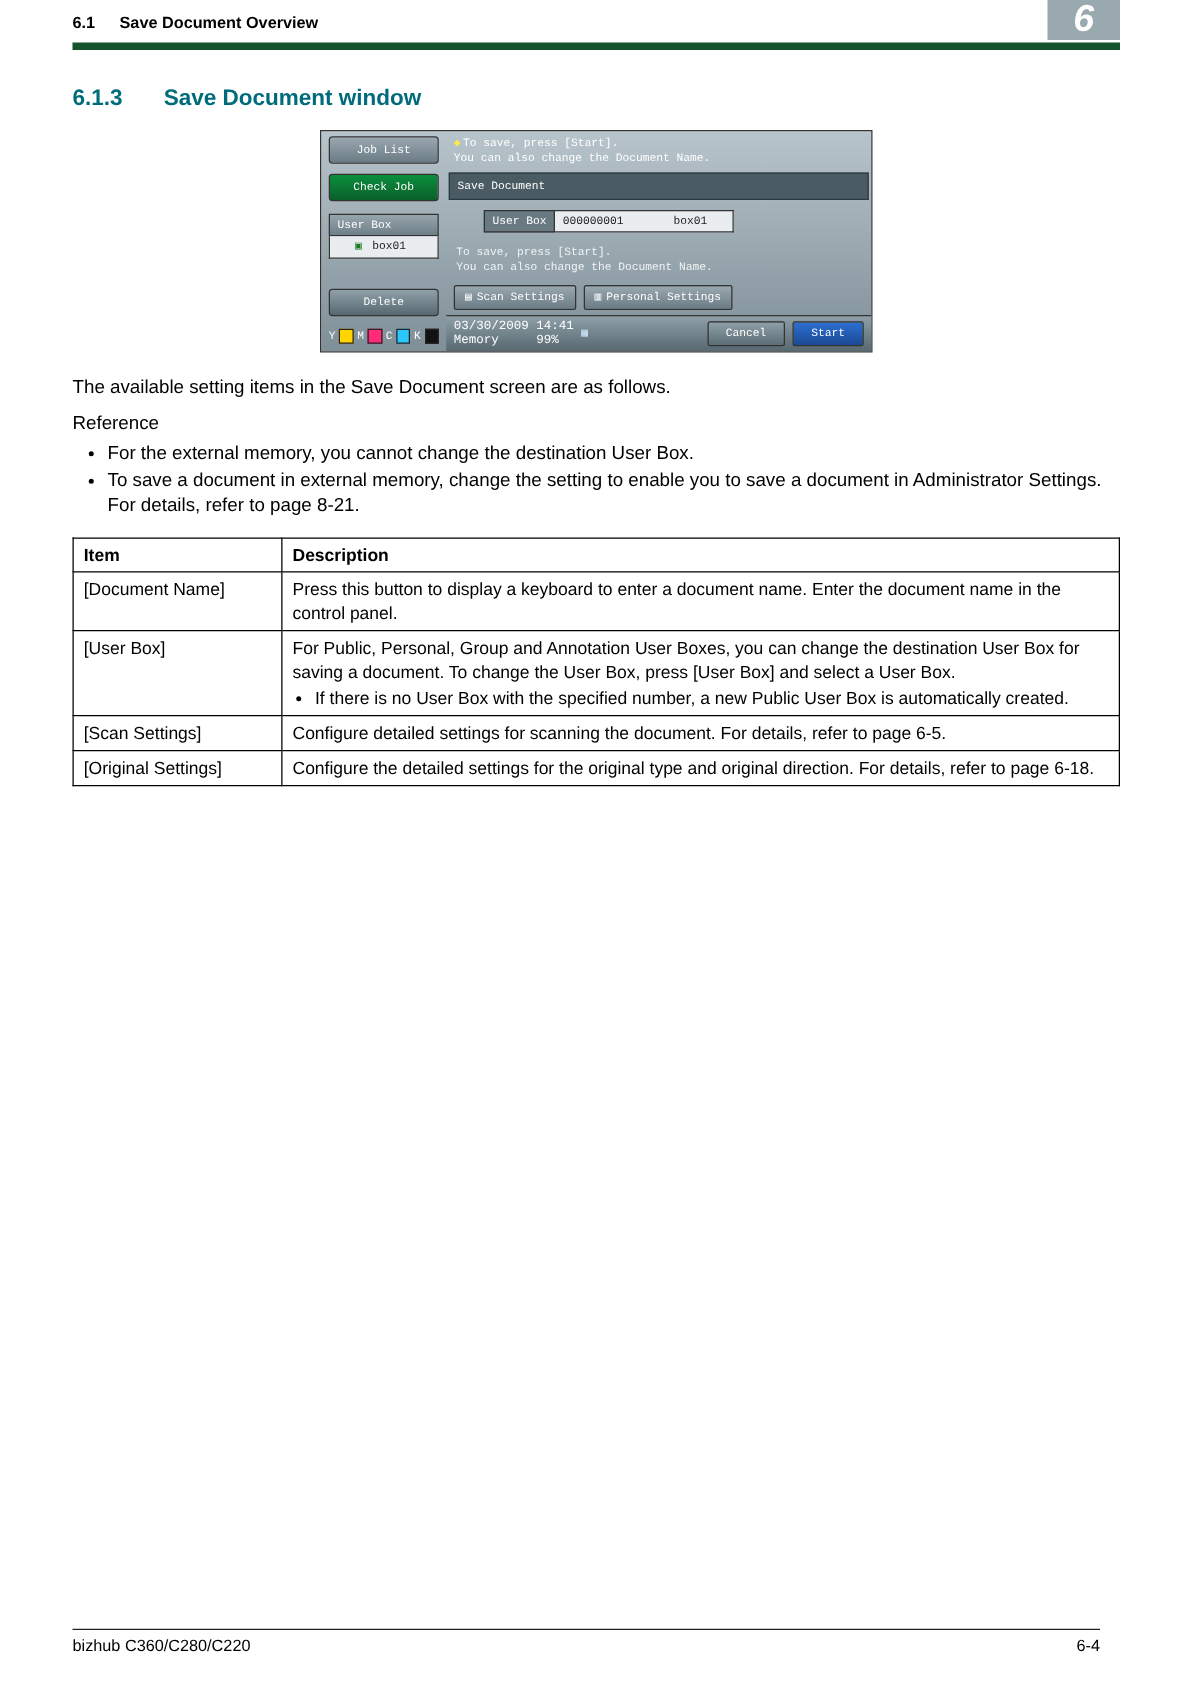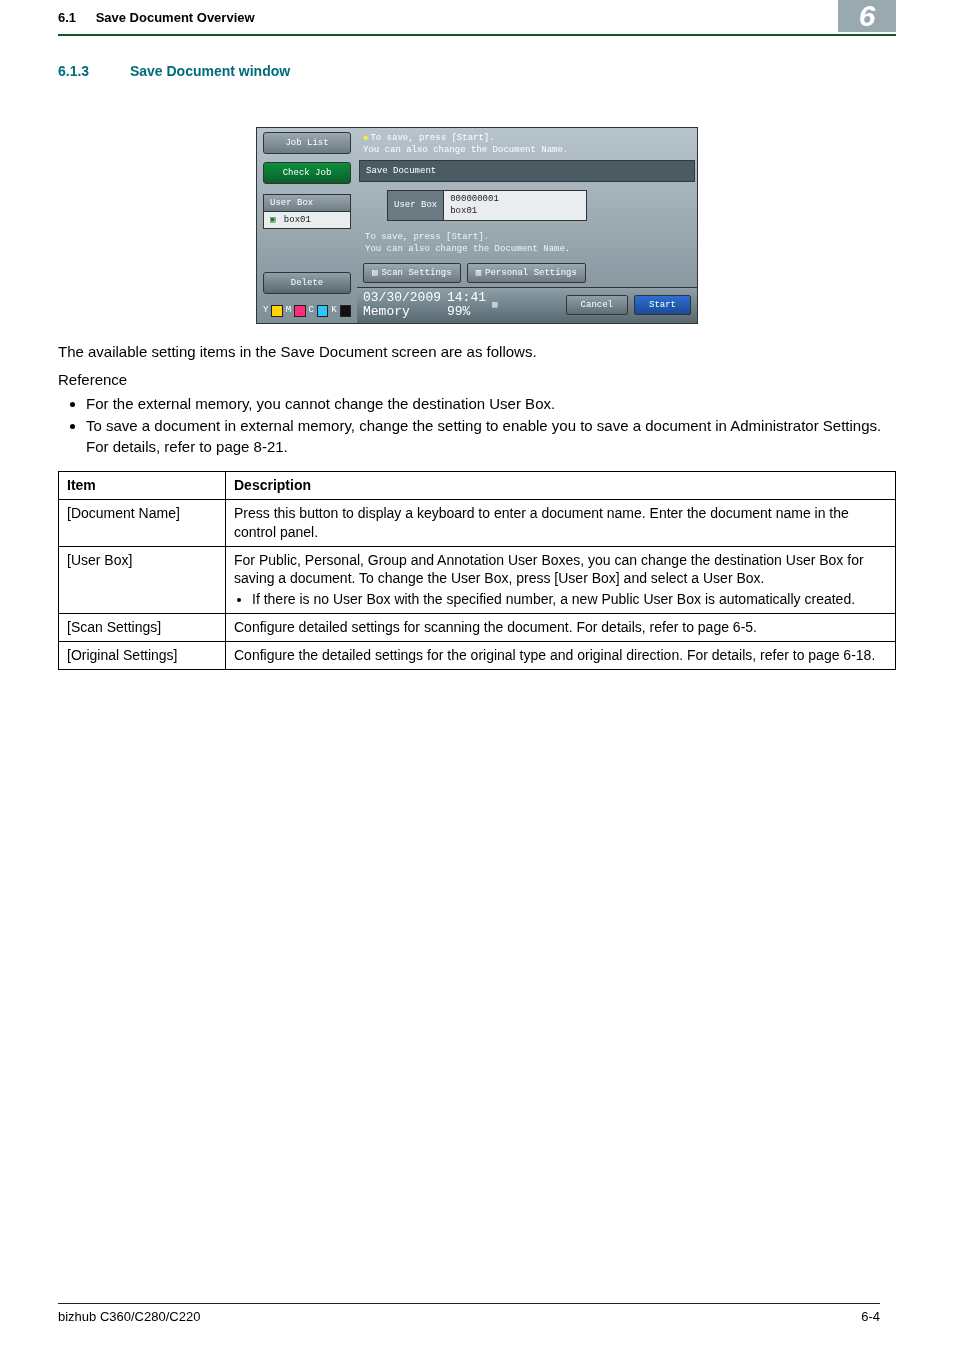--- a/index.html
+++ b/index.html
@@ -17,52 +17,51 @@
     font-size:15px;
     line-height:1.35;
     width:954px;
     min-height:1350px;
     padding:0 58px 0 58px;
     box-sizing:border-box;
     position:relative;
   }
   .topbar{
     display:flex;align-items:center;justify-content:space-between;
-    border-bottom:2px solid #14532d;
+    border-bottom:6px solid #14532d;
     padding:4px 0 2px;
   }
   .topbar .left{font-weight:bold;font-size:13px;}
   .sec-no{display:inline-block;width:34px;}
   .chapter-tab{
     width:58px;height:32px;
     background:var(--panel-mid);
     color:#fff;font-weight:bold;font-size:30px;
     font-style:italic;
     display:flex;align-items:center;justify-content:center;
     margin-top:-4px;
   }
   h2.section-title{
     color:var(--accent);
-    font-size:14px;
+    font-size:18px;
     font-weight:bold;
     margin:26px 0 14px;
   }
   h2.section-title .num{display:inline-block;width:68px;}
   .screenshot-wrap{display:flex;justify-content:center;margin:0 0 18px;}
   
   .ui{
     width:440px;
     font-family:"Courier New",monospace;
     font-size:9px;
     color:#fff;
     background:linear-gradient(var(--grad-top),var(--grad-bot));
     border:1px solid #333;
     position:relative;
     user-select:none;
-    margin-top:32px;
   }
   .ui .row{display:flex;}
   .ui .side{
     width:100px;
     display:flex;flex-direction:column;
   }
   .ui .main{flex:1;}
   .ui .tab3d{
     height:20px;border:1px solid #333;border-radius:3px;
     display:flex;align-items:center;justify-content:center;
@@ -78,21 +77,21 @@
     background:var(--banner);
     padding:4px 6px;margin:2px;
     border:1px solid #2c3b42;
   }
   .ui .grouplbl{
     padding:2px 6px;margin:6px 6px 0;
     border:1px solid #333;
     background:linear-gradient(#97a5ad,#6f7f88);
   }
   .ui .entry{
-    margin:0 6px;padding:2px 6px;
+    margin:0 6px;padding:2px 20px;
     border:1px solid #333;border-top:none;
     background:#e9edef;color:#222;
   }
   .ui .entry .ic{color:#1b7a26;margin-right:3px;}
   .ui .side .spacer{flex:1}
   .ui .delbtn{
     margin:6px;border:1px solid #333;border-radius:3px;
     height:20px;display:flex;align-items:center;justify-content:center;
     background:linear-gradient(#90a0a8,#586870);
   }
@@ -102,36 +101,36 @@
   .ui .toner .c{width:10px;height:10px;border:1px solid #222;}
   .ui .field-row{display:flex;align-items:stretch;margin:8px 6px 0;}
   .ui .field-row .lab{
     background:#6a7a83;border:1px solid #333;
     padding:2px 6px;display:flex;align-items:center;
   }
   .ui .field-row .val{
     background:#e9edef;color:#222;border:1px solid #333;border-left:none;
     padding:2px 6px;flex:1;
   }
-  .ui .field-row .val.stack{display:flex;flex-direction:column;}
+  .ui .field-row .val.stack{display:flex;flex-direction:row;gap:40px;}
   .ui .midtxt{margin:10px 8px 4px;color:#f0f4f6;}
   .ui .btnbar{display:flex;gap:6px;margin:8px 6px 4px;}
   .ui .btn3d{
     border:1px solid #333;border-radius:2px;
     padding:3px 8px;
     background:linear-gradient(#9aa8b0,#6b7b84);
     display:flex;align-items:center;gap:4px;
   }
   .ui .footer{
     border-top:1px solid #333;
     display:flex;align-items:center;gap:6px;
     padding:3px 6px;
     background:linear-gradient(#8f9fa8,#586870);
   }
-  .ui .footer .meta{display:flex;flex-direction:column;font-size:13px;line-height:1.1;}
+  .ui .footer .meta{display:flex;flex-direction:column;font-size:10px;line-height:1.1;}
   .ui .footer .sp{flex:1}
   .ui .footer .fbtn{
     border:1px solid #333;border-radius:2px;
     padding:3px 14px;font-size:9px;
     background:linear-gradient(#8f9fa8,#5d6d76);
   }
   .ui .footer .fbtn.start{background:linear-gradient(#2d6fd3,#1b4a93);}
   
   p.intro{margin:0 0 8px;}
   p.ref{margin:0 0 4px;}

